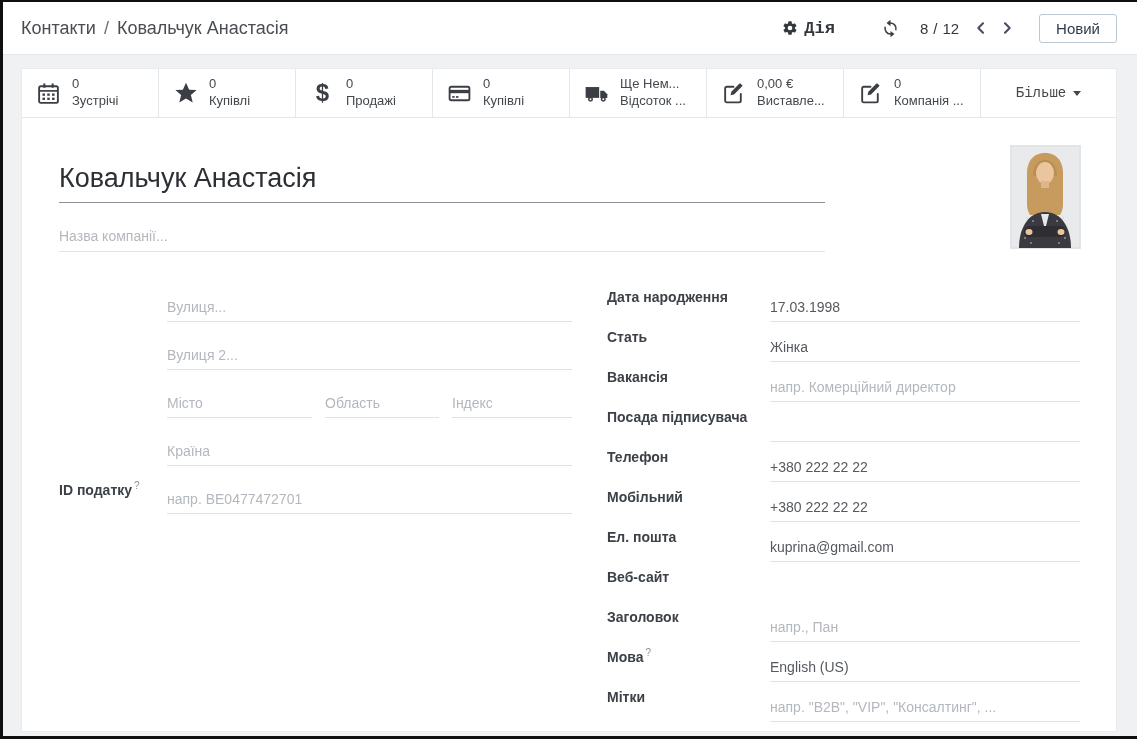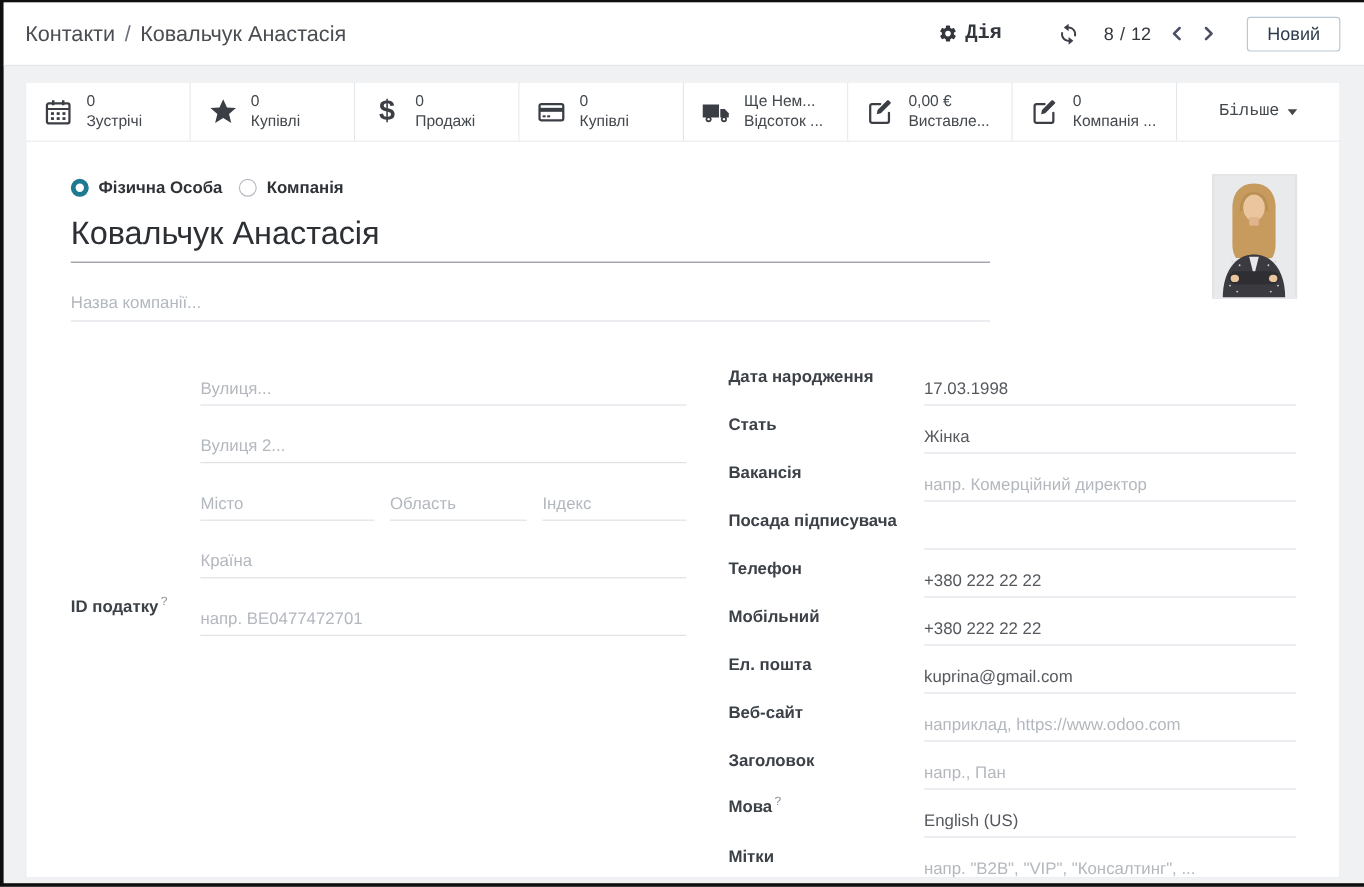--- a/index.html
+++ b/index.html
@@ -256,30 +256,20 @@
             <circle cx="14" cy="92" r="0.8"></circle>
             <circle cx="54" cy="92" r="0.8"></circle>
             <circle cx="20" cy="97" r="0.8"></circle>
             <circle cx="48" cy="97" r="0.8"></circle>
           </g>
       </svg>
     </div>
 
     <div class="form-body">
 
-      <div class="radio-row">
-        <span class="radio-opt">
-          <span class="radio-dot on"></span>
-          <span class="radio-lbl">Фізична Особа</span>
-        </span>
-        <span class="radio-opt">
-          <span class="radio-dot off"></span>
-          <span class="radio-lbl">Компанія</span>
-        </span>
-      </div>
 
       <input class="name-input" value="Ковальчук Анастасія" style="">
       <input class="company-input" placeholder="Назва компанії..." style="">
 
       <div class="columns">
 
         <div class="col-left">
           <div class="addr-row">
             <div class="addr-label-col"></div>
             <div class="addr-fields">
@@ -348,21 +338,20 @@
             <input class="finput" value="+380 222 22 22" style="">
           </div>
 
           <div class="rrow">
             <label class="flabel">Ел. пошта</label>
             <input class="finput" value="kuprina@gmail.com" style="">
           </div>
 
           <div class="rrow">
             <label class="flabel">Веб-сайт</label>
-            <input class="finput" placeholder="наприклад, https://www.odoo.com" style="">
           </div>
 
           <div class="rrow">
             <label class="flabel">Заголовок</label>
             <input class="finput" placeholder="напр., Пан" style="">
           </div>
 
           <div class="rrow">
             <div>
               <span class="flabel">Мова</span><span class="help-sup">?</span>

